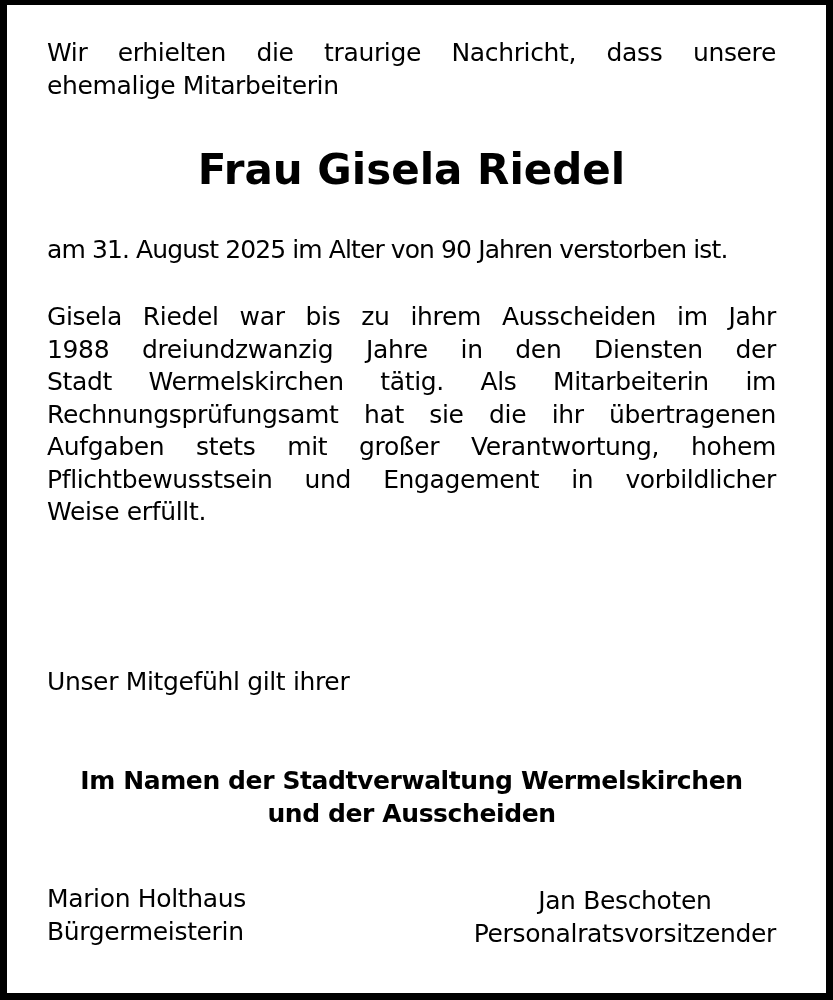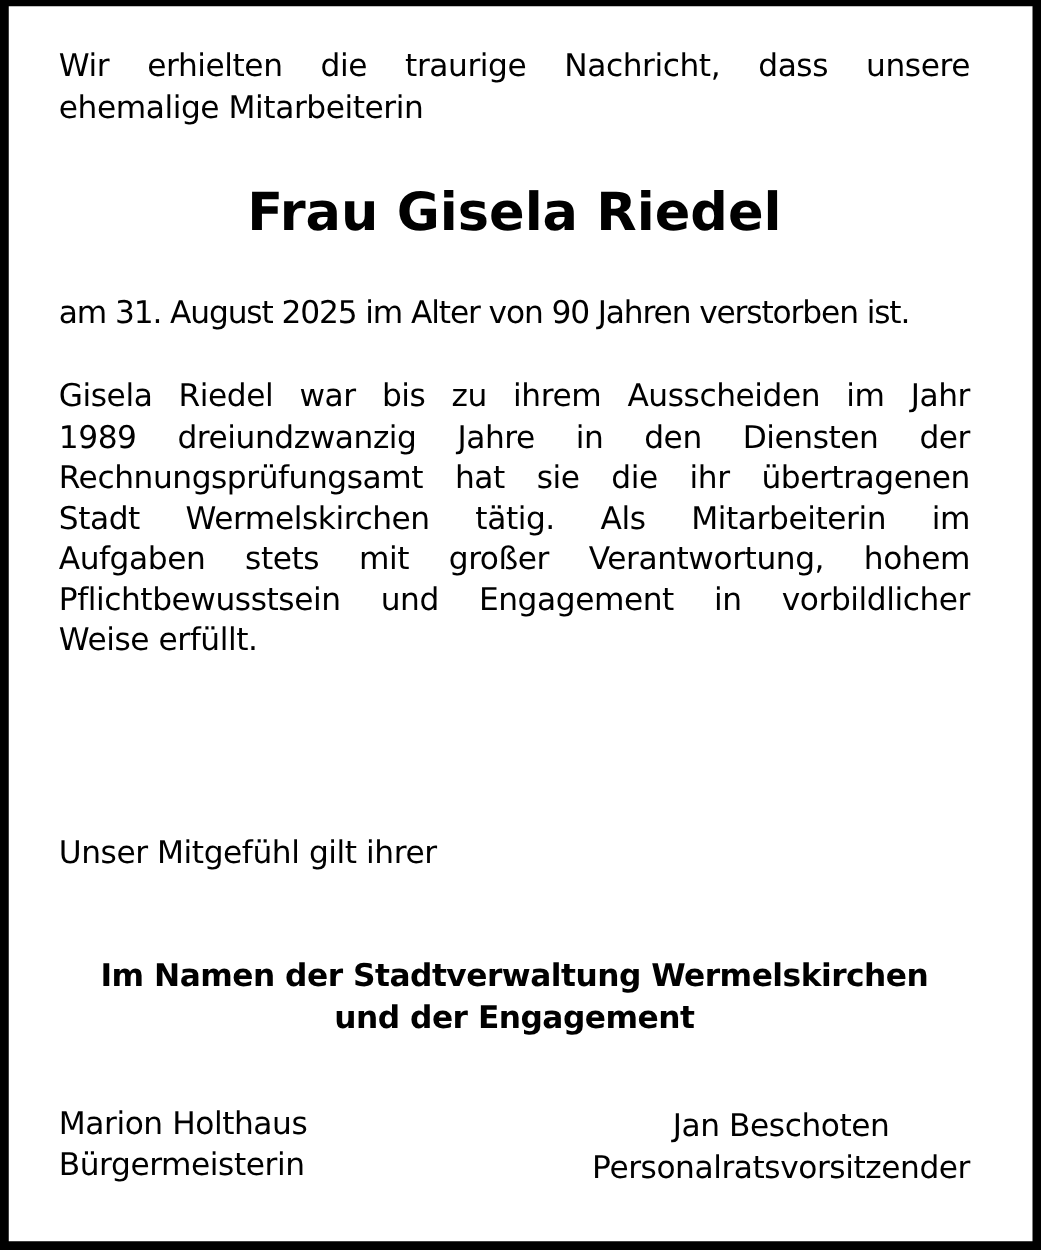--- a/index.html
+++ b/index.html
@@ -45,38 +45,38 @@
   </div>
 
   <div class="name" style="top:140px;">Frau Gisela Riedel</div>
 
   <div class="blk" style="top:234px;">
     <span class="ln" style="letter-spacing:-0.9px; white-space:nowrap;">am 31. August 2025 im Alter von 90 Jahren verstorben ist.</span>
   </div>
 
   <div class="blk" style="top:301px;">
     <span class="ln line-just">Gisela Riedel war bis zu ihrem Ausscheiden im Jahr</span>
-    <span class="ln line-just">1989 dreiundzwanzig Jahre in den Diensten der</span>
+    <span class="ln line-just">1988 dreiundzwanzig Jahre in den Diensten der</span>
+    <span class="ln line-just">Stadt Wermelskirchen tätig. Als Mitarbeiterin im</span>
     <span class="ln line-just">Rechnungsprüfungsamt hat sie die ihr übertragenen</span>
-    <span class="ln line-just">Stadt Wermelskirchen tätig. Als Mitarbeiterin im</span>
     <span class="ln line-just">Aufgaben stets mit großer Verantwortung, hohem</span>
     <span class="ln line-just">Pflichtbewusstsein und Engagement in vorbildlicher</span>
     <span class="ln">Weise erfüllt.</span>
   </div>
 
   <div class="blk" style="top:568px;">
   </div>
 
   <div class="blk" style="top:666px;">
     <span class="ln">Unser Mitgefühl gilt ihrer</span>
   </div>
 
   <div class="sig-org" style="top:764px;">
     <span class="ln">Im Namen der Stadtverwaltung Wermelskirchen</span>
-    <span class="ln">und der Engagement</span>
+    <span class="ln">und der Ausscheiden</span>
   </div>
 
   <div class="sig-left" style="top:883px;">
     <span class="ln">Marion Holthaus</span>
     <span class="ln">Bürgermeisterin</span>
   </div>
 
   <div class="sig-right" style="top:885px;">
     <span class="ln">Jan Beschoten</span>
     <span class="ln">Personalratsvorsitzender</span>

